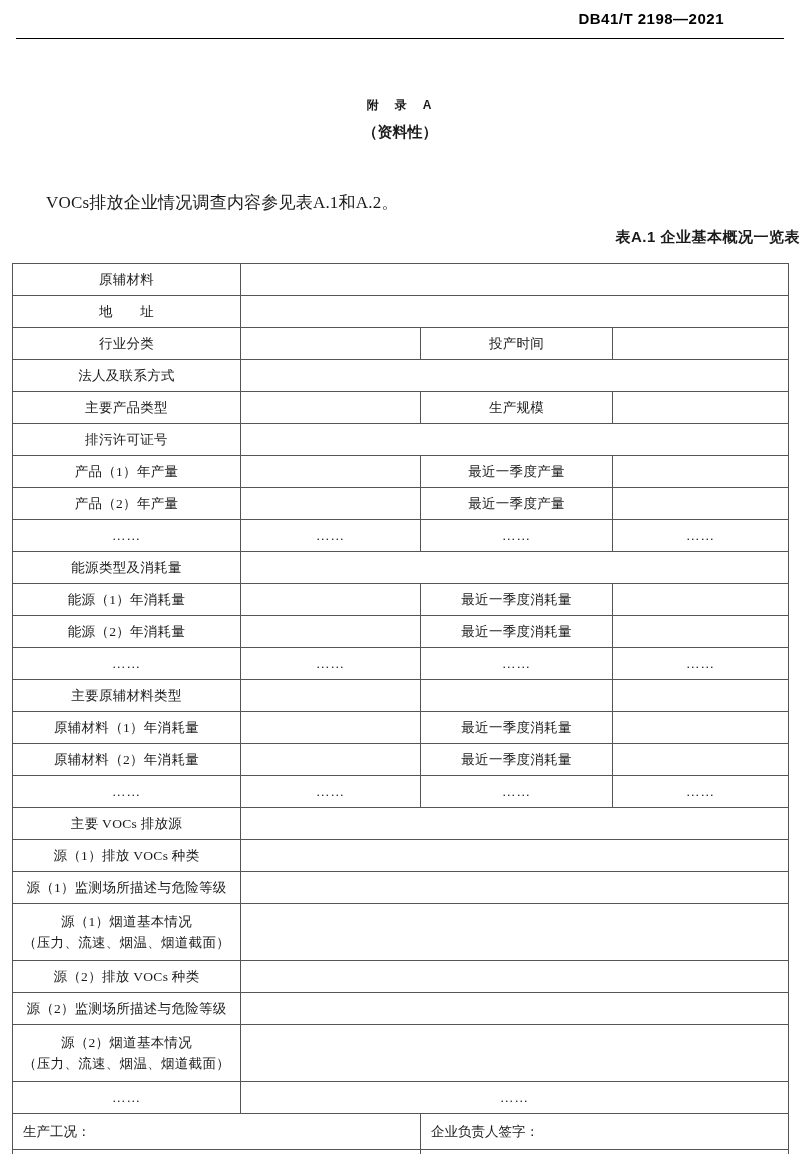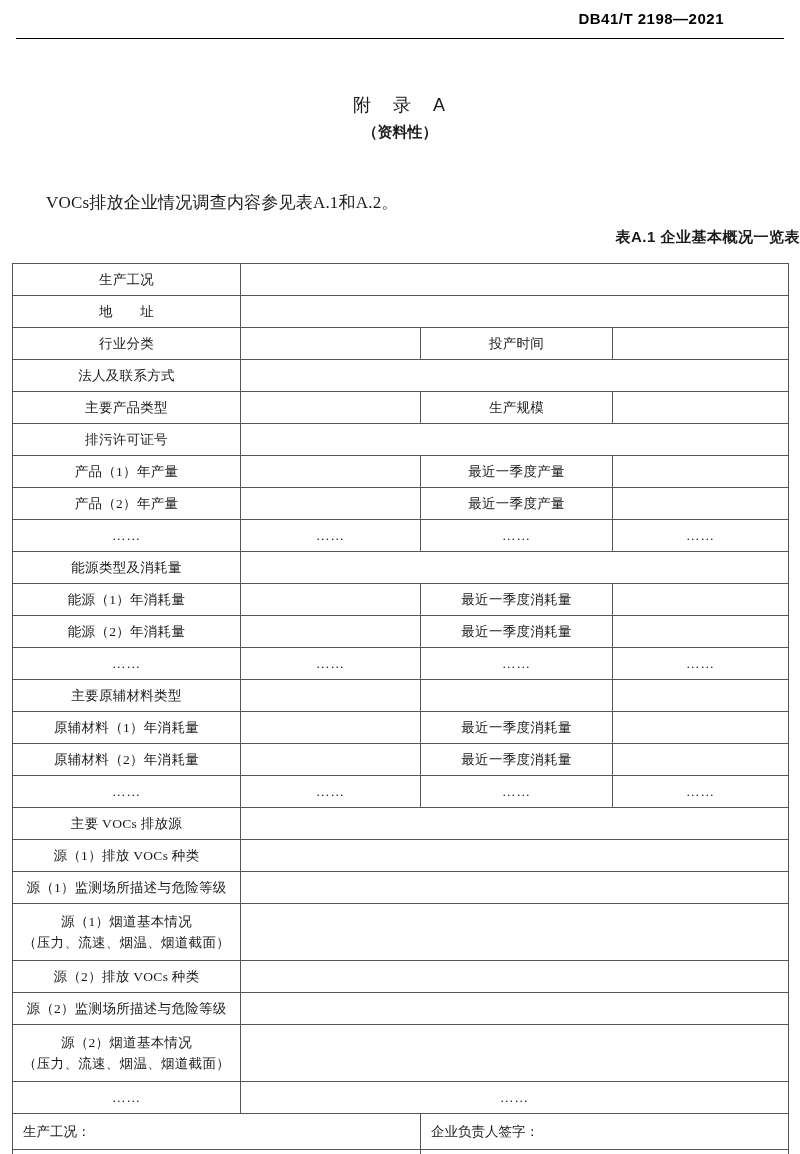--- a/index.html
+++ b/index.html
@@ -54,22 +54,22 @@
   
   .annex-block {
     position: absolute;
     top: 92px;
     left: 0;
     width: 800px;
     text-align: center;
   }
   .annex-title {
     font-family: "Liberation Sans", "DejaVu Sans", sans-serif;
-    font-size: 18px;
-    font-weight: normal;
+    font-size: 12px;
+    font-weight: bold;
     letter-spacing: 2px;
     line-height: 26px;
   }
   .annex-kind {
     font-family: "Liberation Sans", "DejaVu Sans", sans-serif;
     font-size: 15px;
     font-weight: bold;
     line-height: 27px;
   }
   .annex-name {
@@ -174,21 +174,21 @@
 
   <table class="survey-table">
     <colgroup>
       <col class="col-a">
         <col class="col-b">
         <col class="col-c">
         <col class="col-d">
     </colgroup>
     <tbody>
       <tr>
-        <td class="lbl">生产工况</td>
+        <td class="lbl">原辅材料</td>
         <td class="val" colspan="3"></td>
       </tr>
       <tr>
         <td class="lbl">地　　址</td>
         <td class="val" colspan="3"></td>
       </tr>
       <tr>
         <td class="lbl">行业分类</td>
         <td class="val"></td>
         <td class="lbl">投产时间</td>

